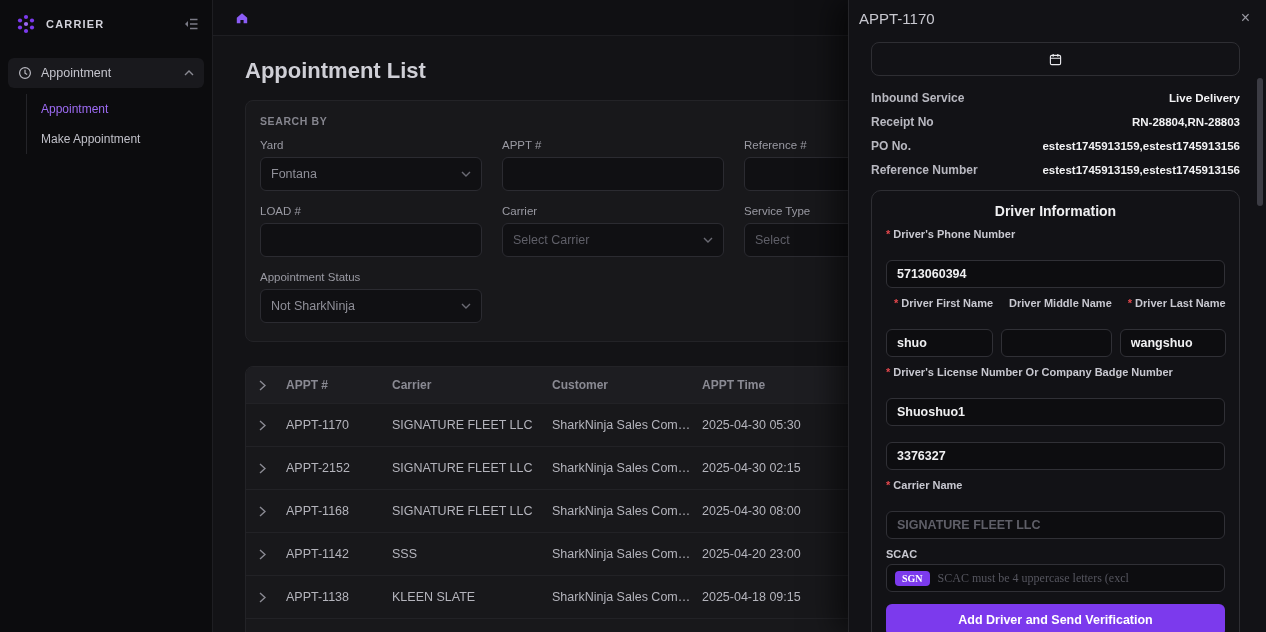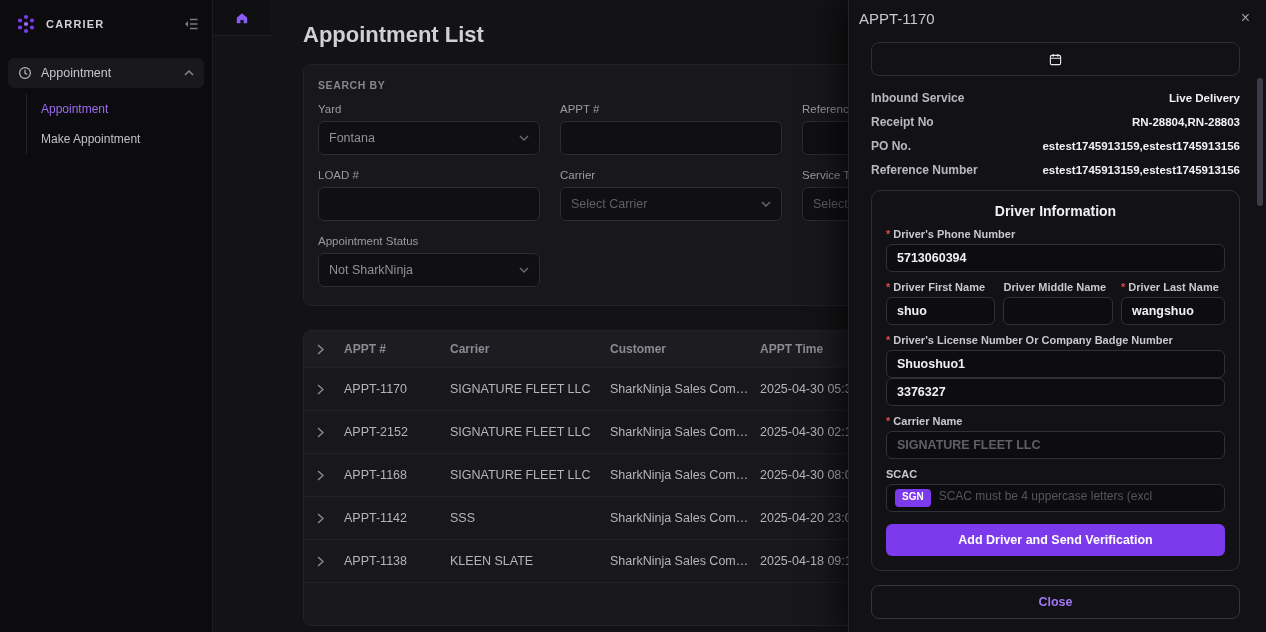--- a/index.html
+++ b/index.html
@@ -23,21 +23,21 @@
   .menu-group {
     margin:8px 8px 0 8px; padding:8px 10px; background:#19191d; border-radius:6px;
     display:flex; align-items:center; gap:9px; font-size:12.5px; color:#c4c4cc; cursor:pointer;
   }
   .menu-group .grp-label { flex:1; }
   .submenu { margin:6px 0 0 26px; border-left:1px solid #242428; padding-left:14px; }
   .submenu-item { height:30px; display:flex; align-items:center; font-size:12px; color:#c0c0c8; cursor:pointer; }
   .submenu-item.active { color:#9d6bf3; }
 
   
-  .main { flex:1; display:flex; flex-direction:row; background:#131316; min-width:0; }
+  .main { flex:1; display:flex; flex-direction:column; background:#131316; min-width:0; }
   .topbar {
     height:36px; flex:0 0 36px; background:#101013; border-bottom:1px solid #1e1e22;
     display:flex; align-items:center; padding:0 22px;
   }
   .home-btn { cursor:pointer; display:flex; align-items:center; }
 
   .content { padding:22px 0 0 32px; width:1053px; }
   .page-title { font-size:22px; font-weight:700; color:#cfcfd6; margin-bottom:16px; }
 
   .panel { background:#18181b; border:1px solid #232327; border-radius:8px; width:990px; }
@@ -86,29 +86,29 @@
   .detail-label { font-size:12px; font-weight:600; color:#b8b8c0; white-space:nowrap; }
   .detail-value { font-size:11.5px; font-weight:700; color:#f2f2f4; text-align:right; margin-left:12px; white-space:nowrap; }
 
   .driver-panel { margin-top:8px; border:1px solid #2e2e33; border-radius:10px; padding:12px 14px 14px 14px; }
   .driver-title { text-align:center; font-size:14px; font-weight:700; color:#f0f0f2; margin-bottom:2px; }
   .dfield-label { font-size:11px; font-weight:600; color:#c8c8d0; margin:9px 0 4px 0; }
   .dfield-label.req::before { content:"* "; color:#e5484d; }
   input.dinput {
     width:100%; height:28px; background:#0d0d10; border:1px solid #303036; border-radius:6px;
     padding:0 10px; font-size:12.5px; font-weight:700; color:#f0f0f2;
-    font-family:"Liberation Sans",sans-serif; outline:none;
+    font-family:"Liberation Sans",sans-serif; outline:none;margin-top:16px;
   }
   input.dinput.muted { color:#5f5f68; font-weight:600; }
   .name-grid { display:grid; grid-template-columns:1fr 1fr 0.95fr; column-gap:8px; }
-  .name-grid .dfield-label { white-space:nowrap; overflow:hidden; }
+  .name-grid .dfield-label { white-space:nowrap; overflow:hidden;margin-left:8px; }
 
   .scac-box {
     height:28px; background:#0d0d10; border:1px solid #303036; border-radius:6px;
-    display:flex; gap:8px; padding:4px 8px; overflow:hidden; cursor:text;
+    display:flex; align-items:center; gap:8px; padding:4px 8px; overflow:hidden; cursor:text;font-family:Liberation Serif, serif;
   }
   .scac-chip { background:#7c3aed; color:#fff; font-size:10px; font-weight:700; border-radius:4px; padding:2px 7px; }
   .scac-ph { font-size:12px; color:#55555e; white-space:nowrap; }
 
   .submit-btn {
     margin-top:12px; width:100%; height:32px; background:#7c3aed; border:none; border-radius:6px;
     color:#fff; font-size:12.5px; font-weight:700; cursor:pointer; font-family:"Liberation Sans",sans-serif;
   }
   .close-btn {
     margin-top:14px; width:100%; height:34px; background:transparent; border:1px solid #34343a; border-radius:8px;

